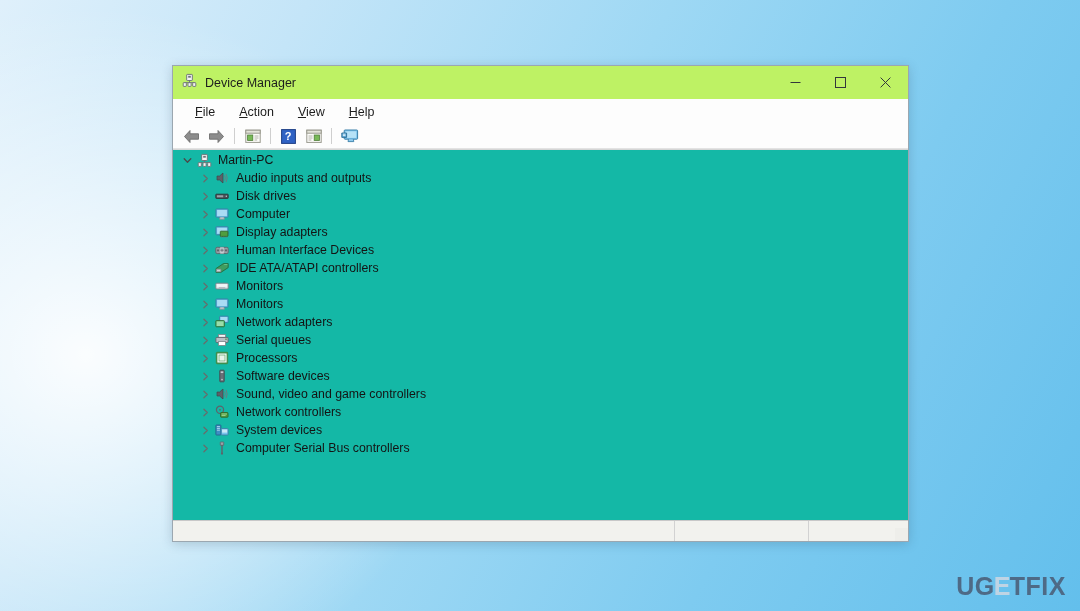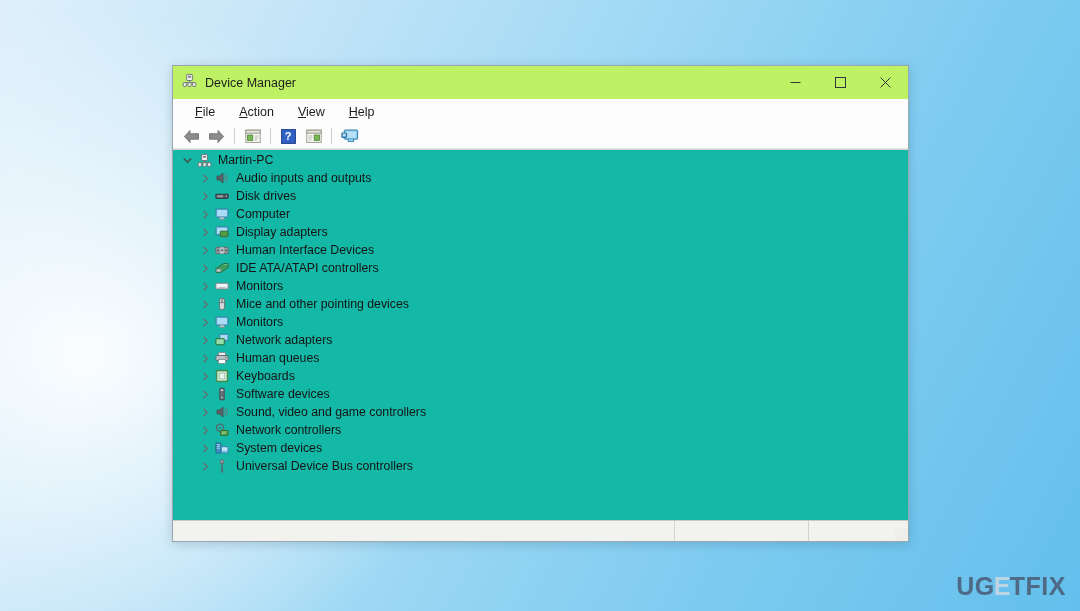--- a/index.html
+++ b/index.html
@@ -420,36 +420,20 @@
         <span class="ticon">
           <svg width="14" height="14" viewBox="0 0 14 14">
             <rect x="0.8" y="4.2" width="12.4" height="5.8" rx="1" fill="#dfe3e7" stroke="#7c8289" stroke-width="0.9"></rect>
             <rect x="1.9" y="5.2" width="10.2" height="2.6" fill="#f3f5f7"></rect>
             <rect x="3.6" y="8.3" width="6.8" height="1" rx="0.4" fill="#aeb4ba"></rect>
           </svg>
         </span>
         <span class="tlabel">Monitors</span>
       </div>
 
-      <div class="tree-row child">
-        <span class="chev">
-            <svg width="9" height="9" viewBox="0 0 9 9">
-              <path d="M2.9 1.2 L6.3 4.5 L2.9 7.8" stroke="#6a6a6a" stroke-width="1.2" fill="none" stroke-linecap="round" stroke-linejoin="round"></path>
-            </svg>
-          </span>
-        <span class="ticon">
-          <svg width="14" height="14" viewBox="0 0 14 14">
-            <rect x="4.4" y="1.3" width="5.2" height="11.4" rx="2.4" fill="#d3d8dd" stroke="#666c72" stroke-width="0.9"></rect>
-            <path d="M4.4 5.6 L9.6 5.6" stroke="#666c72" stroke-width="0.8"></path>
-            <path d="M7 1.5 L7 5.4" stroke="#666c72" stroke-width="0.8"></path>
-            <rect x="6.5" y="2.4" width="1" height="2" rx="0.4" fill="#7d838a"></rect>
-          </svg>
-        </span>
-        <span class="tlabel">Mice and other pointing devices</span>
-      </div>
 
       <div class="tree-row child">
         <span class="chev">
             <svg width="9" height="9" viewBox="0 0 9 9">
               <path d="M2.9 1.2 L6.3 4.5 L2.9 7.8" stroke="#6a6a6a" stroke-width="1.2" fill="none" stroke-linecap="round" stroke-linejoin="round"></path>
             </svg>
           </span>
         <span class="ticon">
           <svg width="14" height="14" viewBox="0 0 14 14">
             <rect x="1" y="2" width="12" height="8.2" rx="0.7" fill="#6ec0ea" stroke="#3b7ea6" stroke-width="1"></rect>
@@ -484,36 +468,36 @@
             </svg>
           </span>
         <span class="ticon">
           <svg width="14" height="14" viewBox="0 0 14 14">
             <rect x="3.4" y="1.6" width="7.2" height="3" fill="#f2f4f6" stroke="#7e848a" stroke-width="0.8"></rect>
             <rect x="0.9" y="4.4" width="12.2" height="5.2" rx="1.1" fill="#b9bfc5" stroke="#5f656b" stroke-width="0.9"></rect>
             <rect x="3.4" y="8.6" width="7.2" height="3.8" fill="#ffffff" stroke="#7e848a" stroke-width="0.8"></rect>
             <rect x="10.2" y="5.6" width="1.6" height="1.2" fill="#4f8f4a"></rect>
           </svg>
         </span>
-        <span class="tlabel">Human queues</span>
+        <span class="tlabel">Serial queues</span>
       </div>
 
       <div class="tree-row child">
         <span class="chev">
             <svg width="9" height="9" viewBox="0 0 9 9">
               <path d="M2.9 1.2 L6.3 4.5 L2.9 7.8" stroke="#6a6a6a" stroke-width="1.2" fill="none" stroke-linecap="round" stroke-linejoin="round"></path>
             </svg>
           </span>
         <span class="ticon">
           <svg width="14" height="14" viewBox="0 0 14 14">
             <rect x="1.6" y="1.6" width="10.8" height="10.8" rx="0.6" fill="#ffffff" stroke="#3f8f4e" stroke-width="1.6"></rect>
             <rect x="4" y="4" width="6" height="6" fill="#e9f4ea" stroke="#6fae79" stroke-width="0.8"></rect>
           </svg>
         </span>
-        <span class="tlabel">Keyboards</span>
+        <span class="tlabel">Processors</span>
       </div>
 
       <div class="tree-row child">
         <span class="chev">
             <svg width="9" height="9" viewBox="0 0 9 9">
               <path d="M2.9 1.2 L6.3 4.5 L2.9 7.8" stroke="#6a6a6a" stroke-width="1.2" fill="none" stroke-linecap="round" stroke-linejoin="round"></path>
             </svg>
           </span>
         <span class="ticon">
           <svg width="14" height="14" viewBox="0 0 14 14">
@@ -580,21 +564,21 @@
               <path d="M2.9 1.2 L6.3 4.5 L2.9 7.8" stroke="#6a6a6a" stroke-width="1.2" fill="none" stroke-linecap="round" stroke-linejoin="round"></path>
             </svg>
           </span>
         <span class="ticon">
           <svg width="14" height="14" viewBox="0 0 14 14">
             <rect x="5.3" y="1" width="3.4" height="3.4" rx="0.4" fill="#9ba1a8" stroke="#5e646a" stroke-width="0.8"></rect>
             <path d="M7 4.4 L7 12.6" stroke="#5e646a" stroke-width="1.4" stroke-linecap="round"></path>
             <circle cx="7" cy="12.6" r="1.1" fill="#5e646a"></circle>
           </svg>
         </span>
-        <span class="tlabel">Universal Device Bus controllers</span>
+        <span class="tlabel">Computer Serial Bus controllers</span>
       </div>
 
     </div>
 
     <div id="statusbar">
       <div class="sb-panel" id="sb-main"></div>
       <div class="sb-panel" id="sb-a"></div>
       <div class="sb-panel" id="sb-b"></div>
       <div id="sb-grip"></div>
     </div>

